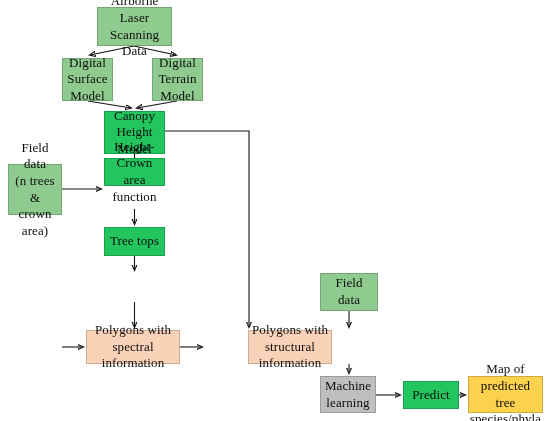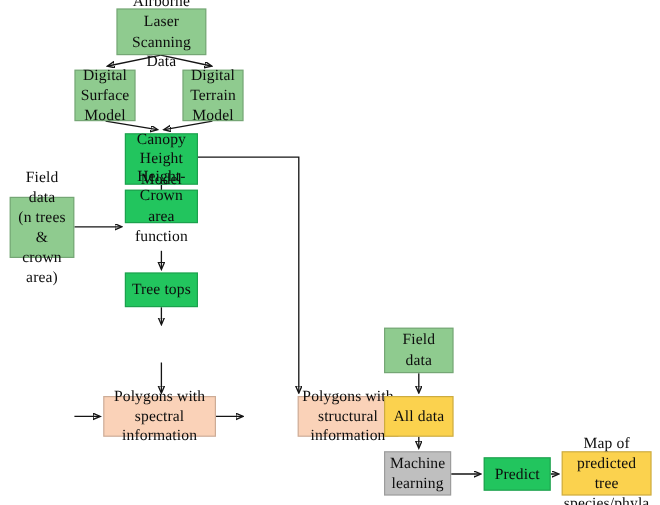--- a/index.html
+++ b/index.html
@@ -148,23 +148,20 @@
   <div class="node peach" style="left:205px;top:330px;width:84px;height:34px;margin-left:43px;">
     <span>Polygons with
 structural  information</span>
   </div>
 
   <div class="node green" style="left:320px;top:273px;width:58px;height:38px;">
     <span>Field
 data</span>
   </div>
 
-  <div class="node yellow" style="left:320px;top:330px;width:58px;height:34px;">
-    <span>All data</span>
-  </div>
 
   <div class="node gray" style="left:320px;top:376px;width:56px;height:37px;">
     <span>Machine
 learning</span>
   </div>
 
   <div class="node blue" style="left:403px;top:381px;width:56px;height:28px;">
     <span>Predict</span>
   </div>
 

